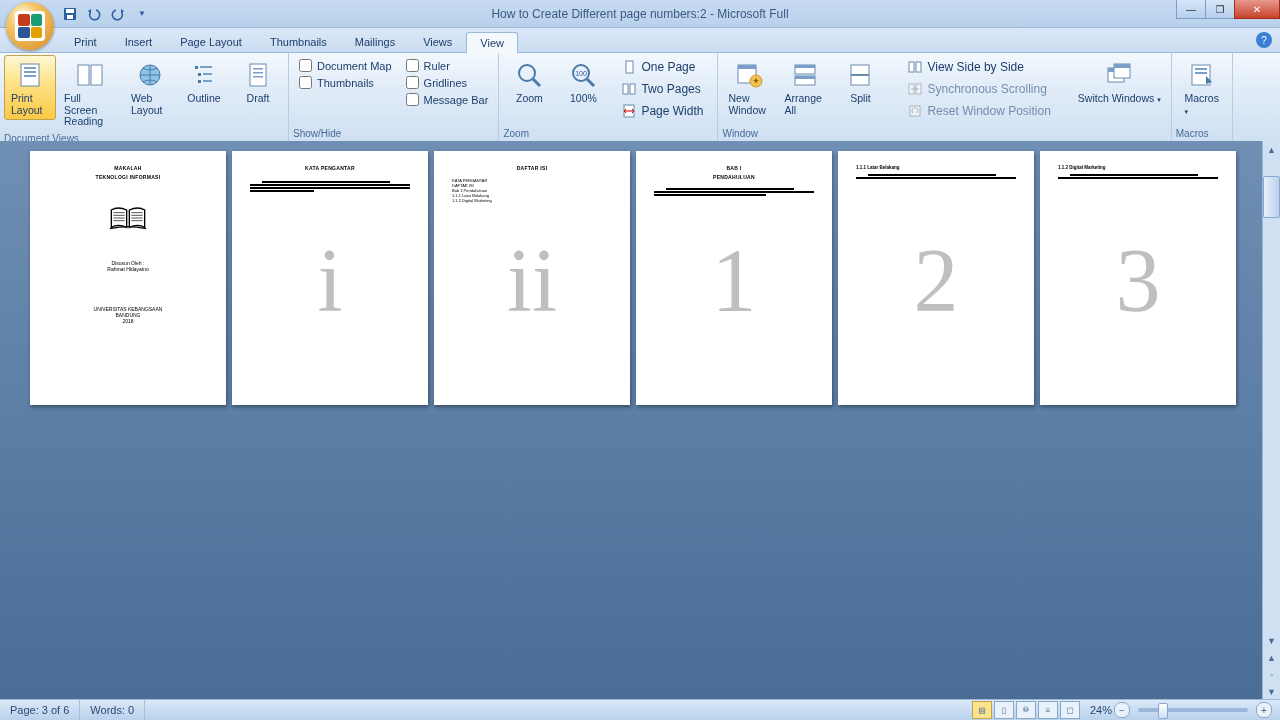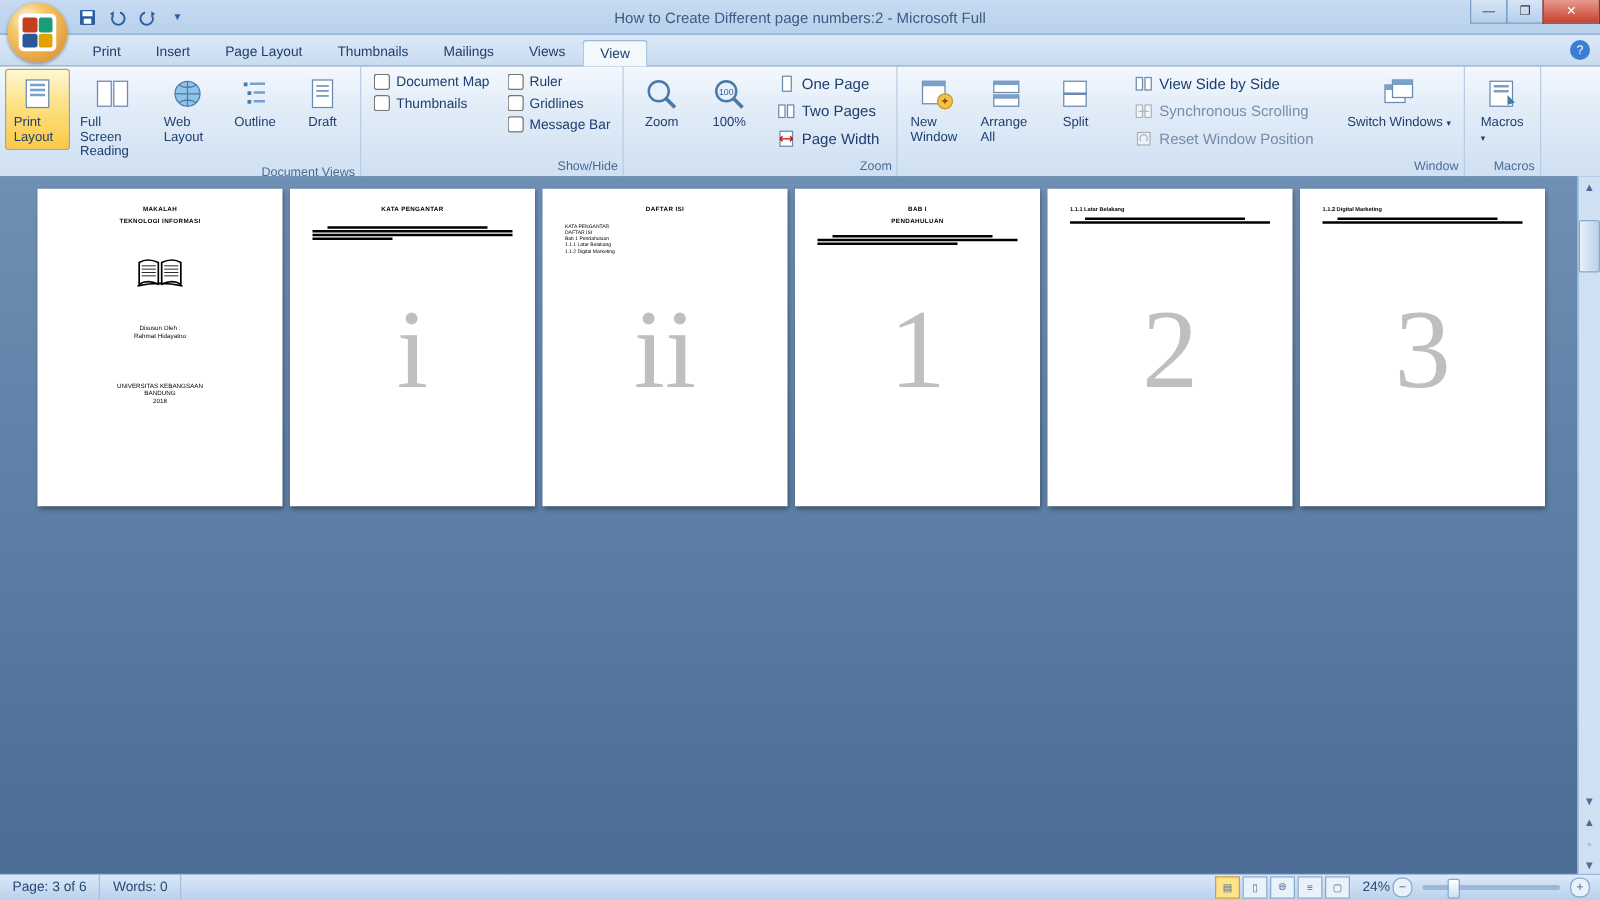--- a/index.html
+++ b/index.html
@@ -15,21 +15,21 @@
 .win-controls{position:absolute;right:0;top:0;display:flex}
 .win-btn{width:28px;height:18px;background:linear-gradient(#d7e6f7,#b5cfec);border:1px solid #7a9ec9;border-top:none;display:flex;align-items:center;justify-content:center;font-size:10px;color:#333;margin-left:-1px}
 .win-close{background:linear-gradient(#e89a8f,#c8412a);color:#fff;border-color:#a02c1a;width:44px}
 .tabstrip{height:24px;background:linear-gradient(#dbe8f8,#cadcf0);display:flex;align-items:flex-end;padding-left:60px;border-bottom:1px solid #9bb7d9;position:relative}
 .tab{padding:4px 13px;color:#1e3e6e;border:1px solid transparent;border-bottom:none;border-radius:3px 3px 0 0;cursor:default}
 .tab.active{background:#f3f8fd;border-color:#9bb7d9;position:relative;top:1px}
 .help-btn{position:absolute;right:8px;top:4px;width:16px;height:16px;border-radius:50%;background:#3b7fd4;color:#fff;font-size:10px;display:flex;align-items:center;justify-content:center}
 .ribbon{height:88px;background:linear-gradient(#f3f8fd,#e1ecf8 40%,#cfe0f2);display:flex;border-bottom:1px solid #8aa8cc}
 .rgroup{border-right:1px solid #b8cde4;display:flex;flex-direction:column;padding:2px 4px 0 4px}
 .rgroup-content{flex:1;display:flex;align-items:flex-start;gap:2px}
-.rgroup-label{text-align:right;font-size:10px;color:#486b97;padding:1px 0 2px}
+.rgroup-label{text-align:left;font-size:10px;color:#486b97;padding:1px 0 2px}
 .rb{display:flex;flex-direction:column;align-items:center;padding:3px 5px;border:1px solid transparent;border-radius:3px;min-width:40px;cursor:default}
 .rb.active{background:linear-gradient(#fef7d5,#fde38a 40%,#fbc943);border-color:#c2a24d}
 .rb .ic{width:32px;height:32px;display:flex;align-items:center;justify-content:center}
 .rb .lbl{font-size:10.5px;color:#1e3e6e;text-align:left;line-height:1.1;margin-top:2px}
 .chk-col{display:flex;flex-direction:column;gap:4px;padding:4px 6px}
 .chk{display:flex;align-items:center;gap:5px;color:#1e3e6e;font-size:11px}
 .chk input{margin:0}
 .small-row{display:flex;align-items:center;gap:4px;color:#1e3e6e;font-size:12px;padding:2px 4px}
 .small-ic{width:16px;height:16px;display:flex;align-items:center;justify-content:center}
 .workspace{position:absolute;left:0;right:0;top:141px;bottom:20px;background:linear-gradient(#6f8fb4,#4a6c95);overflow:hidden}

